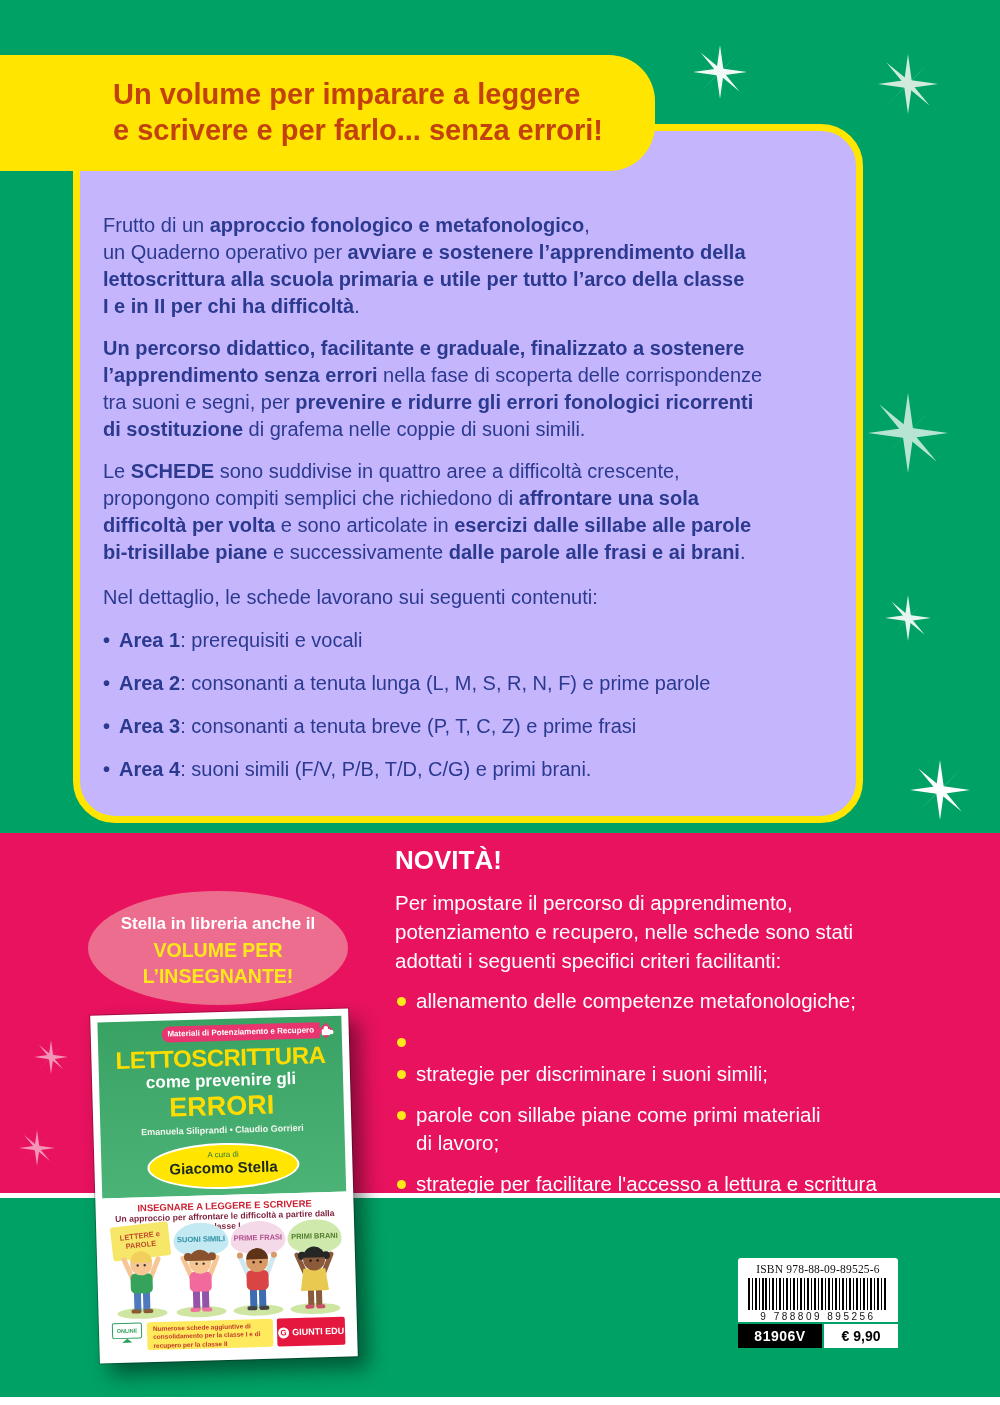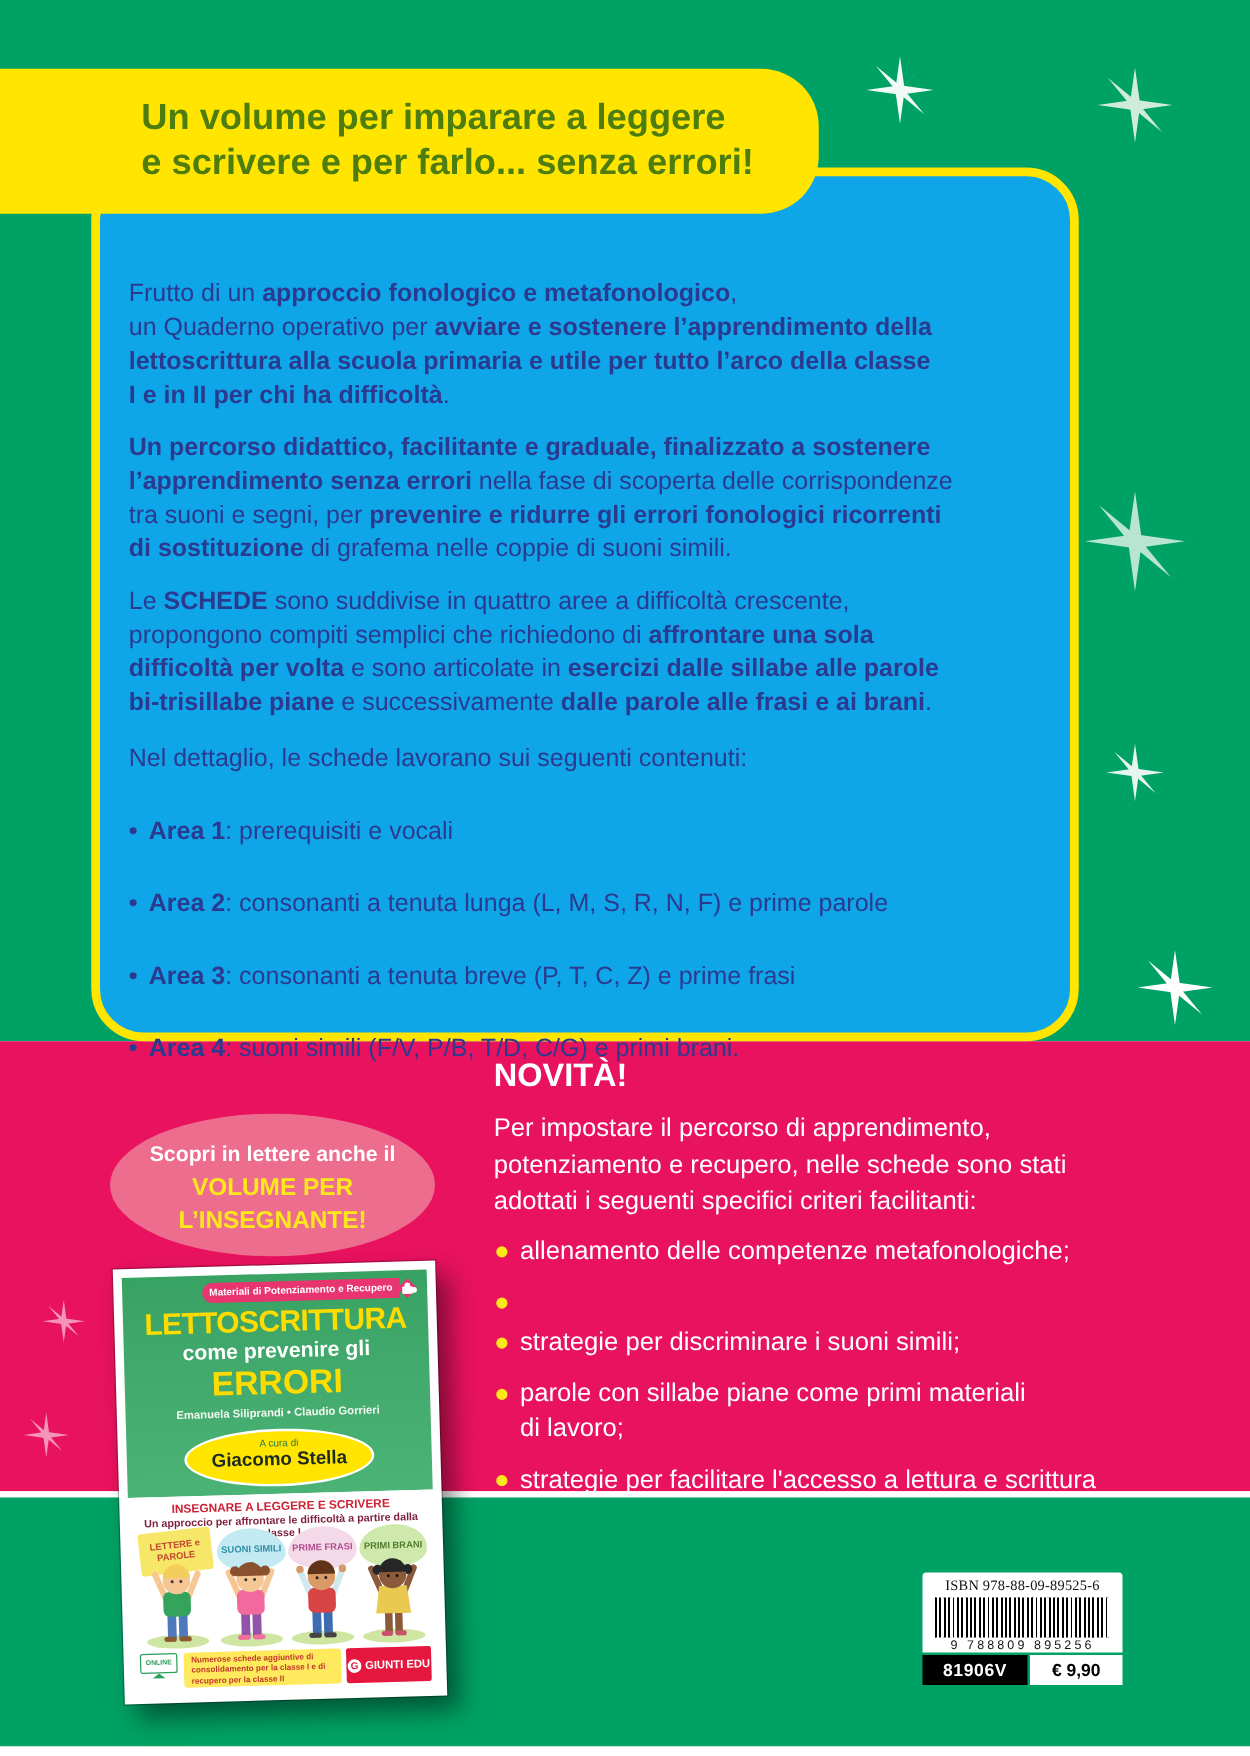--- a/index.html
+++ b/index.html
@@ -4,29 +4,29 @@
 <style>
   html,body{margin:0;padding:0;background:#ffffff;}
   .page{position:relative;width:1000px;height:1405px;background:#ffffff;overflow:hidden;
         font-family:"Liberation Sans","DejaVu Sans",sans-serif;}
   
   .green-top{position:absolute;left:0;top:0;width:1000px;height:833px;background:#00a164;}
   .star{position:absolute;}
   
   .banner{position:absolute;left:0;top:55px;width:655px;height:116px;background:#ffe500;
           border-radius:0 46px 46px 0;z-index:3;padding-top:21px;box-sizing:border-box;white-space:nowrap;}
-  .banner-line{margin-left:113px;font-size:29px;font-weight:bold;color:#4d7c0f;line-height:36px;}
-  
-  .card{position:absolute;left:73px;top:134px;width:790px;height:699px;box-sizing:border-box;
-        background:#0ea5e9;border:7px solid #ffe500;border-radius:42px;z-index:2;}
+  .banner-line{margin-left:113px;font-size:29px;font-weight:bold;color:#c2410c;line-height:36px;}
+  
+  .card{position:absolute;left:73px;top:124px;width:790px;height:699px;box-sizing:border-box;
+        background:#c4b5fd;border:7px solid #ffe500;border-radius:42px;z-index:2;}
   .card-content{position:absolute;left:23px;top:81px;width:745px;color:#2b3a8f;font-size:20px;line-height:27px;}
   .para{margin:0 0 15px 0;white-space:nowrap;}
   .b{font-weight:bold;}
   .intro-line{margin:18px 0 0 0;white-space:nowrap;}
-  .area-item{margin-top:31px;white-space:nowrap;}
+  .area-item{margin-top:16px;white-space:nowrap;}
   .area-dot{font-weight:bold;margin-right:9px;}
   
   .pink-section{position:absolute;left:0;top:833px;width:1000px;height:360px;background:#e8125f;}
   .blob{position:absolute;left:88px;top:58px;width:260px;height:114px;background:#ed6d8e;border-radius:50%;
         text-align:center;box-sizing:border-box;padding-top:23px;}
   .blob-l1{color:#ffffff;font-weight:bold;font-size:17px;margin-bottom:3px;}
   .blob-l2{color:#ffe81a;font-weight:bold;font-size:19.5px;line-height:26px;}
   .novita{position:absolute;left:395px;top:12px;width:580px;}
   .novita-title{font-size:26px;font-weight:bold;color:#ffffff;margin-bottom:12px;}
   .novita-intro{color:#ffffff;font-size:20.5px;line-height:29px;white-space:nowrap;}
@@ -154,21 +154,21 @@
         <polygon points="86,14 54,46 14,86 46,54"></polygon>
       </svg>
     <svg class="star" style="left:19px;top:297px;width:36px;height:36px;color:#ffffff;opacity:.55" viewBox="0 0 100 100" fill="currentColor">
         <polygon points="0,50 50,43 100,50 50,57"></polygon>
         <polygon points="50,0 43,50 50,100 57,50"></polygon>
         <polygon points="14,14 53,46 86,86 46,53"></polygon>
         <polygon points="86,14 54,46 14,86 46,54"></polygon>
       </svg>
 
     <div class="blob">
-      <div class="blob-l1">Scopri in lettere anche il</div>
+      <div class="blob-l1">Stella in libreria anche il</div>
       <div class="blob-l2">VOLUME PER</div>
       <div class="blob-l2">L’INSEGNANTE!</div>
     </div>
 
     <div class="novita">
       <div class="novita-title">NOVITÀ!</div>
       <div class="novita-intro"><span>Per impostare il percorso di apprendimento,</span><br><span>potenziamento e recupero, nelle schede sono stati</span><br><span>adottati i seguenti specifici criteri facilitanti:</span></div>
       <div class="novita-bullets">
         <div class="nb-item">
             <span class="nb-dot"></span>

